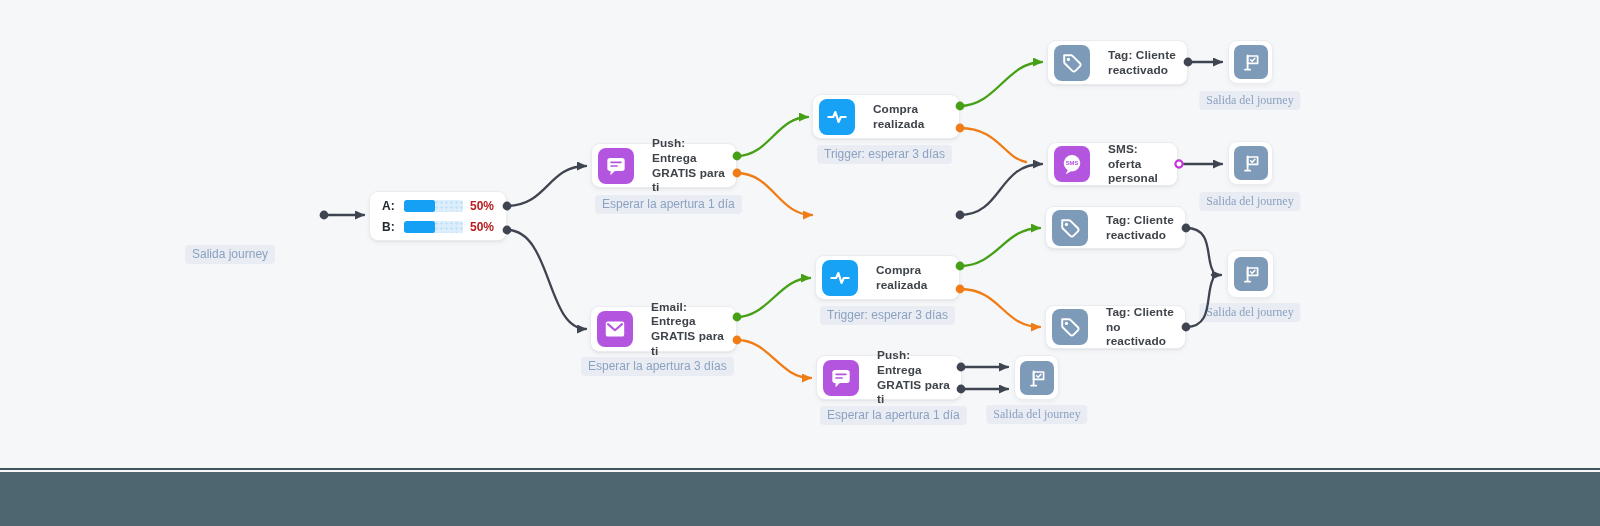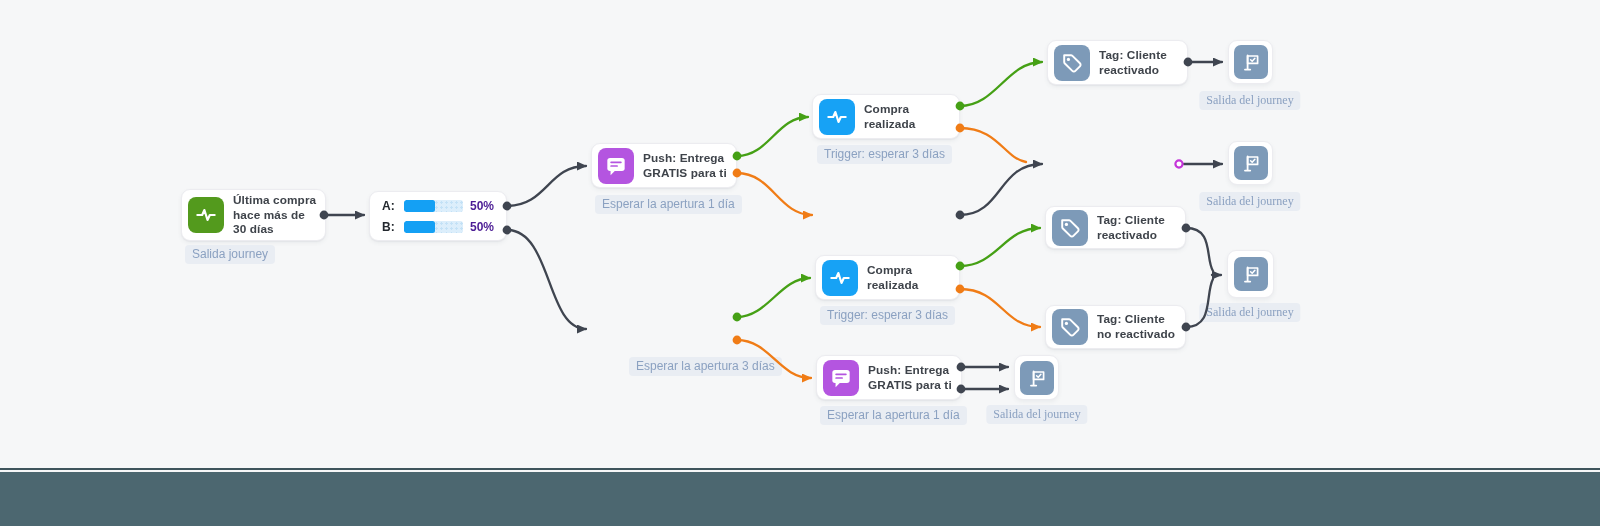--- a/index.html
+++ b/index.html
@@ -6,21 +6,21 @@
   body{
     width:1600px;height:526px;overflow:hidden;
     font-family:"Liberation Sans","DejaVu Sans",sans-serif;
     background:#f6f7f8;position:relative;
   }
   .canvas{position:absolute;inset:0;background:#f6f7f8;}
   .card{
     position:absolute;background:#ffffff;border-radius:9px;
     border:1px solid #ececf0;
     box-shadow:0 2px 4px rgba(70,80,95,.07),0 1px 1px rgba(70,80,95,.05);
-    display:flex;align-items:center;gap:9px;
+    display:flex;align-items:center;gap:18px;
     padding:4px 8px 4px 6px;box-sizing:border-box;
   }
   .icon{
     width:36px;height:36px;border-radius:8px;flex:0 0 36px;
     display:flex;align-items:center;justify-content:center;
   }
   .icon svg{width:26px;height:26px;display:block;}
   .title{
     font-size:11.8px;line-height:1.24;font-weight:700;color:#3e434a;
     letter-spacing:.1px;
@@ -46,21 +46,21 @@
   
   .split-body{display:flex;flex-direction:column;gap:7px;width:100%;padding:0 2px;}
   .split-row{display:flex;align-items:center;gap:7px;width:100%;}
   .ab-label{font-size:12px;font-weight:700;color:#23282e;width:15px;}
   .ab-bar{
     flex:1;height:12px;border-radius:2.5px;background:#dceefb;
     background-image:radial-gradient(#c3e1f6 1px,transparent 1.1px);
     background-size:5px 5px;position:relative;overflow:hidden;
   }
   .ab-fill{position:absolute;left:0;top:0;bottom:0;width:53%;background:#14a0f4;border-radius:2.5px;}
-  .ab-pct{font-size:12px;font-weight:700;color:#4c1d95;}
+  .ab-pct{font-size:12px;font-weight:700;color:#b91c1c;}
   .edges{position:absolute;left:0;top:0;pointer-events:none;}
   .footer-line{position:absolute;left:0;right:0;top:468px;height:2px;background:#3e545c;}
   .footer{position:absolute;left:0;right:0;top:472px;bottom:0;background:#4c6770;}
   .defs-holder{position:absolute;width:0;height:0;overflow:hidden;}
 </style>
 </head>
 <body>
 
 <div class="canvas">
 
@@ -94,28 +94,20 @@
       </symbol>
       <symbol id="i-flag" viewBox="0 0 24 24">
         <line x1="8.6" y1="5.5" x2="8.6" y2="19" stroke="#fff" stroke-width="1.8" stroke-linecap="round"></line>
         <rect x="8.6" y="6" width="10" height="7.4" fill="none" stroke="#fff" stroke-width="1.7" stroke-linejoin="round"></rect>
         <path d="M11.6 9.7 l1.6 1.6 2.7 -3" fill="none" stroke="#fff" stroke-width="1.5" stroke-linecap="round" stroke-linejoin="round"></path>
         <line x1="6" y1="19.6" x2="11.2" y2="19.6" stroke="#fff" stroke-width="1.9" stroke-linecap="round"></line>
       </symbol>
     </defs>
   </svg>
 
-  <div class="card" style="left:181px;top:189px;width:145px;height:52px">
-    <span class="icon" style="background:#539a1d">
-        <svg>
-          <use href="#i-pulse"></use>
-        </svg>
-      </span>
-    <span class="title">Última compra hace más de 30 días</span>
-  </div>
   <div class="badge" style="left:185px;top:245px">Salida journey</div>
 
   <div class="card" style="left:369px;top:191px;width:138px;height:50px;padding:6px 10px">
     <div class="split-body">
       <div class="split-row">
         <span class="ab-label">A:</span>
         <span class="ab-bar">
             <span class="ab-fill"></span>
           </span>
         <span class="ab-pct">50%</span>
@@ -153,22 +145,38 @@
 
   <div class="card" style="left:1047px;top:40px;width:141px;height:45px">
     <span class="icon" style="background:#7d9ab8">
         <svg>
           <use href="#i-tag"></use>
         </svg>
       </span>
     <span class="title">Tag: Cliente reactivado</span>
   </div>
 
-
-  <div class="badge" style="left:629px;top:357px">Esperar la apertura 3 días</div>
+  <div class="card" style="left:1047px;top:142px;width:131px;height:44px">
+    <span class="icon" style="background:#b455e0">
+        <svg>
+          <use href="#i-sms"></use>
+        </svg>
+      </span>
+    <span class="title">SMS: oferta personal</span>
+  </div>
+
+  <div class="card" style="left:590px;top:306px;width:147px;height:46px">
+    <span class="icon" style="background:#b455e0">
+        <svg>
+          <use href="#i-mail"></use>
+        </svg>
+      </span>
+    <span class="title">Email: Entrega GRATIS para ti</span>
+  </div>
+  <div class="badge" style="left:581px;top:357px">Esperar la apertura 3 días</div>
 
   <div class="card" style="left:815px;top:255px;width:145px;height:45px">
     <span class="icon" style="background:#17a2f5">
         <svg>
           <use href="#i-pulse"></use>
         </svg>
       </span>
     <span class="title">Compra realizada</span>
   </div>
   <div class="badge" style="left:820px;top:306px">Trigger: esperar 3 días</div>

